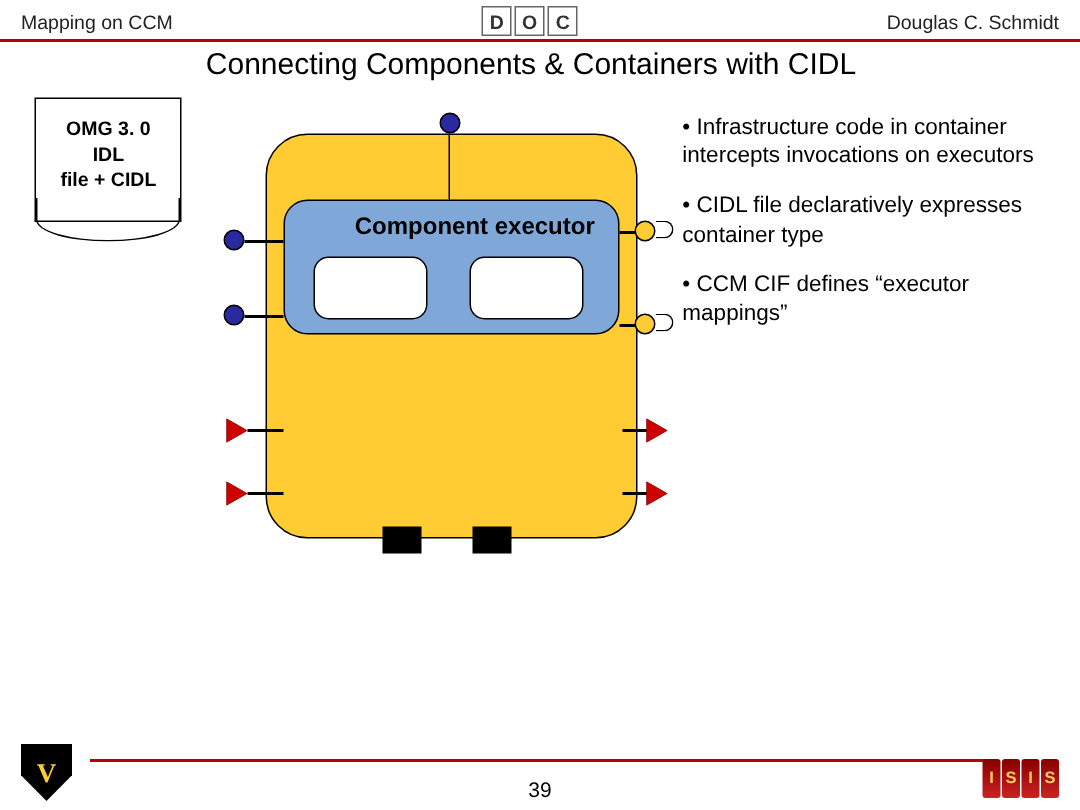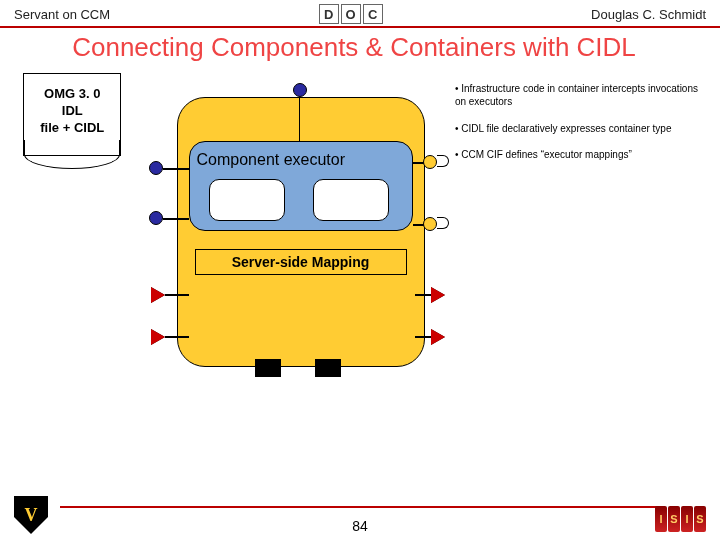--- a/index.html
+++ b/index.html
@@ -17,22 +17,22 @@
     align-items: center;
     padding: 4px 14px 2px 14px;
     border-bottom: 2px solid #b00;
     font-size: 13px;
     color: #222;
   }
   .header-center { flex:1; text-align:center; }
   .logo-doc { display:inline-flex; align-items:center; gap:2px; }
   .logo-doc .box { width:20px; height:20px; background:#fff; border:1px solid #666; display:flex; align-items:center; justify-content:center; font-size:13px; font-weight:bold; color:#333; position:relative; }
   .title {
-    color:#ef4444;
-    font-size:26px;
+    color:#000000;
+    font-size:20px;
     text-align:center;
     padding: 4px 20px 6px 8px;
     font-weight: normal;
   }
   .main {
     display:flex;
     padding: 0 8px;
   }
   .leftcol {
     width: 130px;
@@ -91,25 +91,25 @@
   .container-box {
     position:absolute;
     left:32px; top:20px;
     width:248px; height:270px;
     background:#ffcc33;
     border:1.5px solid #000;
     border-radius:28px;
   }
   .executor-label {
     position:absolute;
-    left:52px; top:74px;
+    left:36px; top:74px;
     width:216px;
     font-size:16px;
-    font-weight:normal;
-    text-align:left;
+    font-weight:bold;
+    text-align:right;
     z-index:5;
   }
   .executor-box {
     position:absolute;
     left:44px; top:64px;
     width:224px; height:90px;
     background:#7fa8d9;
     border:1.5px solid #000;
     border-radius:16px;
     z-index:3;
@@ -156,21 +156,21 @@
   .ball.yellow { background:#ffcc33; }
   .half { position:absolute; width:12px; height:12px; border:1.5px solid #000; border-left:none; border-radius:0 12px 12px 0; z-index:6; }
   .line { position:absolute; background:#000; z-index:5; }
   .chev { position:absolute; width:0; height:0; z-index:6; }
   .chev.red { border-top:8px solid transparent; border-bottom:8px solid transparent; border-left:14px solid #c00; filter: drop-shadow(0 0 0 #000); }
   .blackbox { position:absolute; width:26px; height:18px; background:#000; z-index:6; }
 
   .rightcol {
     width:262px;
     padding: 0 6px 0 2px;
-    font-size:10px;
+    font-size:15px;
     line-height:1.28;
   }
   .rightcol .item { margin-top:14px; }
   .rightcol .sub { padding-left:22px; margin-top:6px; }
   .footer {
     position:absolute;
     left:0; right:0; bottom:6px;
     text-align:center;
     font-size:14px;
   }
@@ -189,21 +189,21 @@
   .isis {
     position:absolute; right:14px; bottom:8px;
     display:flex; gap:1px;
   }
   .isis .b { width:12px; height:26px; background:linear-gradient(#800, #c22); border-radius:2px; display:flex; align-items:center; justify-content:center; color:#ffcc66; font-size:11px; font-weight:bold; }
 </style>
 </head>
 <body>
 
 <div class="header">
-  <div>Servant on CCM</div>
+  <div>Mapping on CCM</div>
   <div class="header-center">
     <span class="logo-doc">
       <span class="box">D</span>
       <span class="box">O</span>
       <span class="box">C</span>
     </span>
   </div>
   <div>Douglas C. Schmidt</div>
 </div>
 
@@ -222,21 +222,20 @@
   </div>
 
   <div class="midcol">
 
     <div class="stage">
       <div class="container-box"></div>
       <div class="executor-box"></div>
       <div class="executor-label">Component executor</div>
       <div class="exec-inner1"></div>
       <div class="exec-inner2"></div>
-      <div class="mapping-box">Server-side Mapping</div>
 
       <div class="ball purple" style="left:148px; top:6px;"></div>
       <div class="line" style="left:154px; top:20px; width:1.5px; height:44px;"></div>
 
       <div class="ball purple" style="left:4px; top:84px;"></div>
       <div class="line" style="left:18px; top:91px; width:26px; height:1.5px;"></div>
       <div class="ball purple" style="left:4px; top:134px;"></div>
       <div class="line" style="left:18px; top:141px; width:26px; height:1.5px;"></div>
 
       <div class="ball yellow" style="left:278px; top:78px;"></div>
@@ -263,21 +262,21 @@
 
   <div class="rightcol">
     <div class="item">• Infrastructure code in container intercepts invocations on executors</div>
     <div class="item">• CIDL file declaratively expresses container type</div>
     <div class="item">• CCM CIF defines “executor mappings”</div>
   </div>
 
 </div>
 
 <div class="footer-line"></div>
-<div class="footer">84</div>
+<div class="footer">39</div>
 <div class="vulogo">
     <span>V</span>
   </div>
 <div class="isis">
   <div class="b">I</div>
     <div class="b">S</div>
     <div class="b">I</div>
     <div class="b">S</div>
 </div>
 

